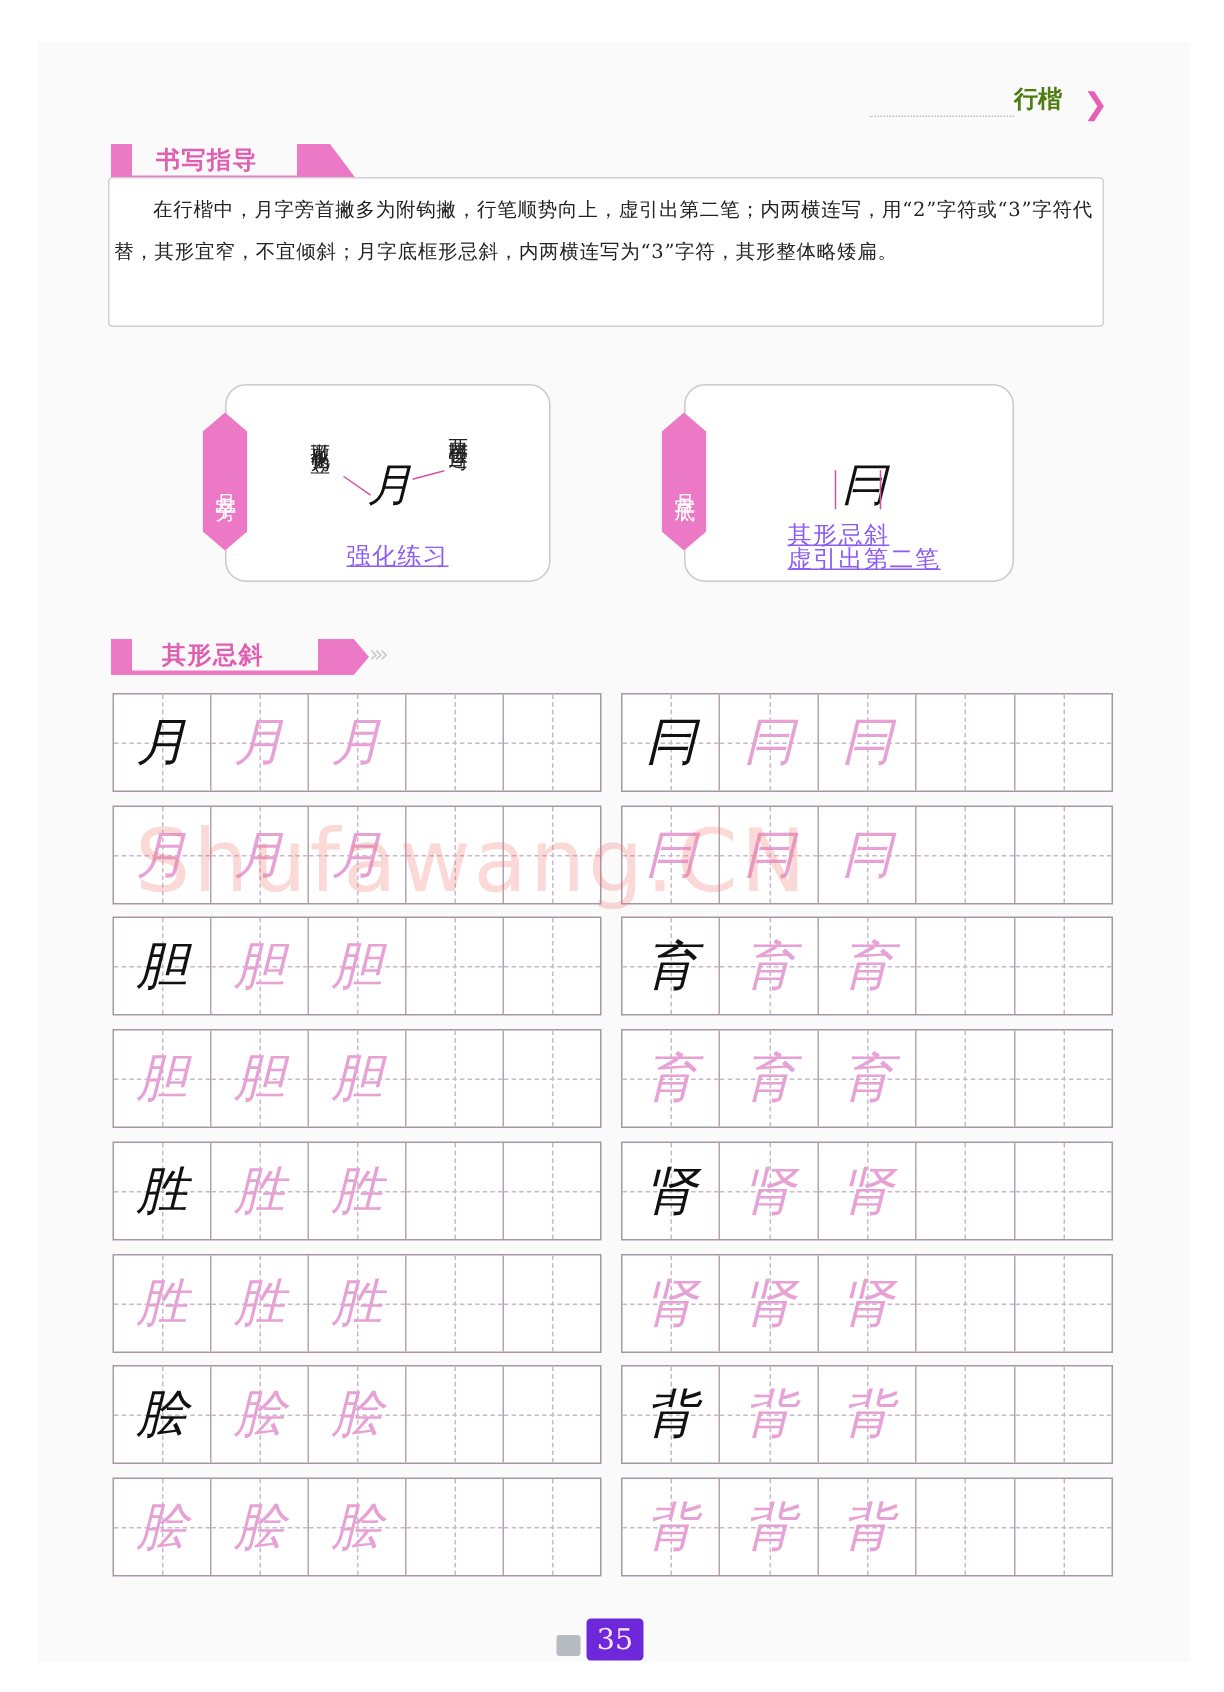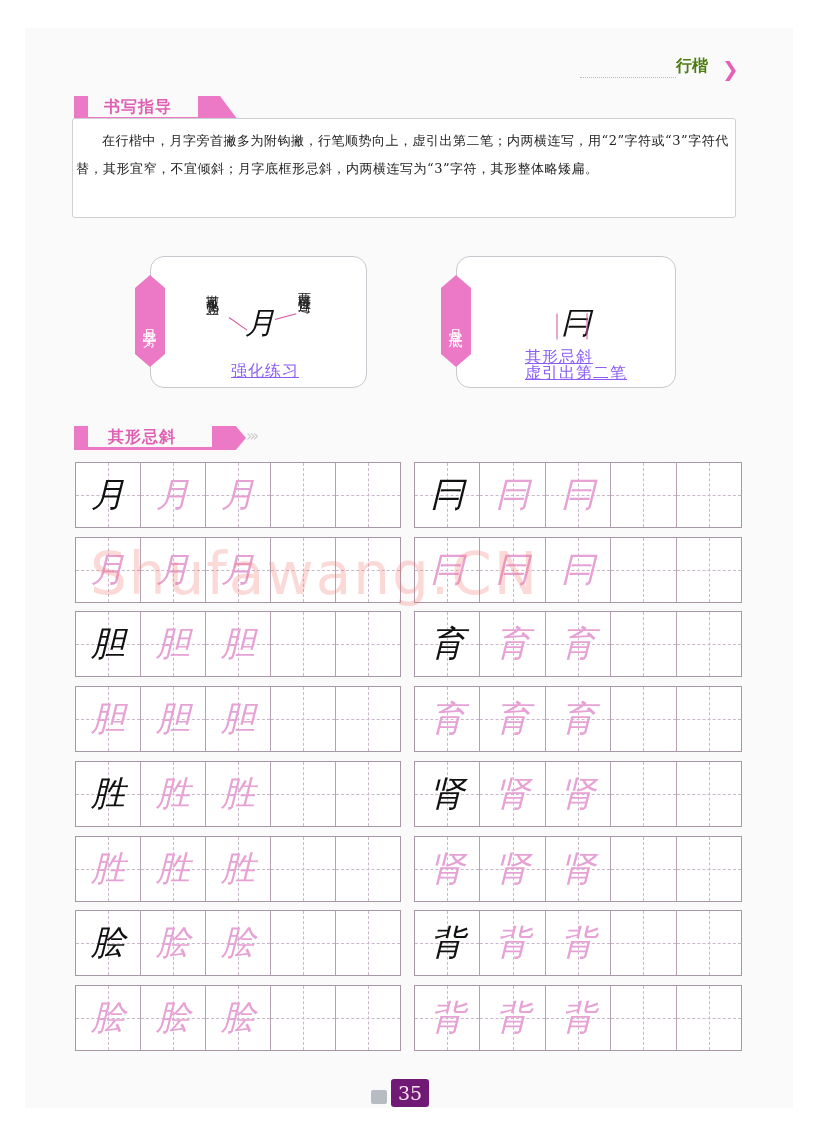--- a/index.html
+++ b/index.html
@@ -27,21 +27,21 @@
   .grid-row{position:absolute;display:flex;border:1px solid #a796a6;box-sizing:border-box;height:66px;background:#fff;}
   .cell{position:relative;flex:1;border-right:1px solid #b4a2b4;box-sizing:border-box;display:flex;align-items:center;justify-content:center;}
   .cell:last-child{border-right:none;}
   .cell::before{content:"";position:absolute;left:0;right:0;top:50%;border-top:1px dashed #c9b8c9;}
   .cell::after{content:"";position:absolute;top:0;bottom:0;left:50%;border-left:1px dashed #c9b8c9;}
   .ch{position:relative;z-index:1;font-size:34px;font-family:"DejaVu Sans",sans-serif;}
   .ch.model{color:#111;font-style:italic;}
   .ch.trace{color:#e7a2d5;font-style:italic;}
 
   .watermark{position:absolute;left:90px;top:540px;font-family:"DejaVu Sans",sans-serif;font-size:58px;color:rgba(240,120,110,0.28);letter-spacing:2px;z-index:5;pointer-events:none;}
-  .page-num{position:absolute;left:391px;top:1079px;width:38px;height:28px;background:#701a75;border-radius:3px;color:#fde6f4;font-size:19px;text-align:center;line-height:28px;font-family:"DejaVu Serif",serif;}
+  .page-num{position:absolute;left:391px;top:1079px;width:38px;height:28px;background:#6d28d9;border-radius:3px;color:#fde6f4;font-size:19px;text-align:center;line-height:28px;font-family:"DejaVu Serif",serif;}
   .page-num-deco{position:absolute;left:371px;top:1090px;width:16px;height:14px;background:#b7bcc2;border-radius:2px;}
   .chevrons{position:absolute;left:246px;top:426px;color:#ccc;font-size:16px;letter-spacing:-3px;font-family:"DejaVu Sans",sans-serif;}
 </style>
 </head>
 <body>
 
 <div class="page"></div>
 
 <div class="running-head">
   <div class="line"></div>

